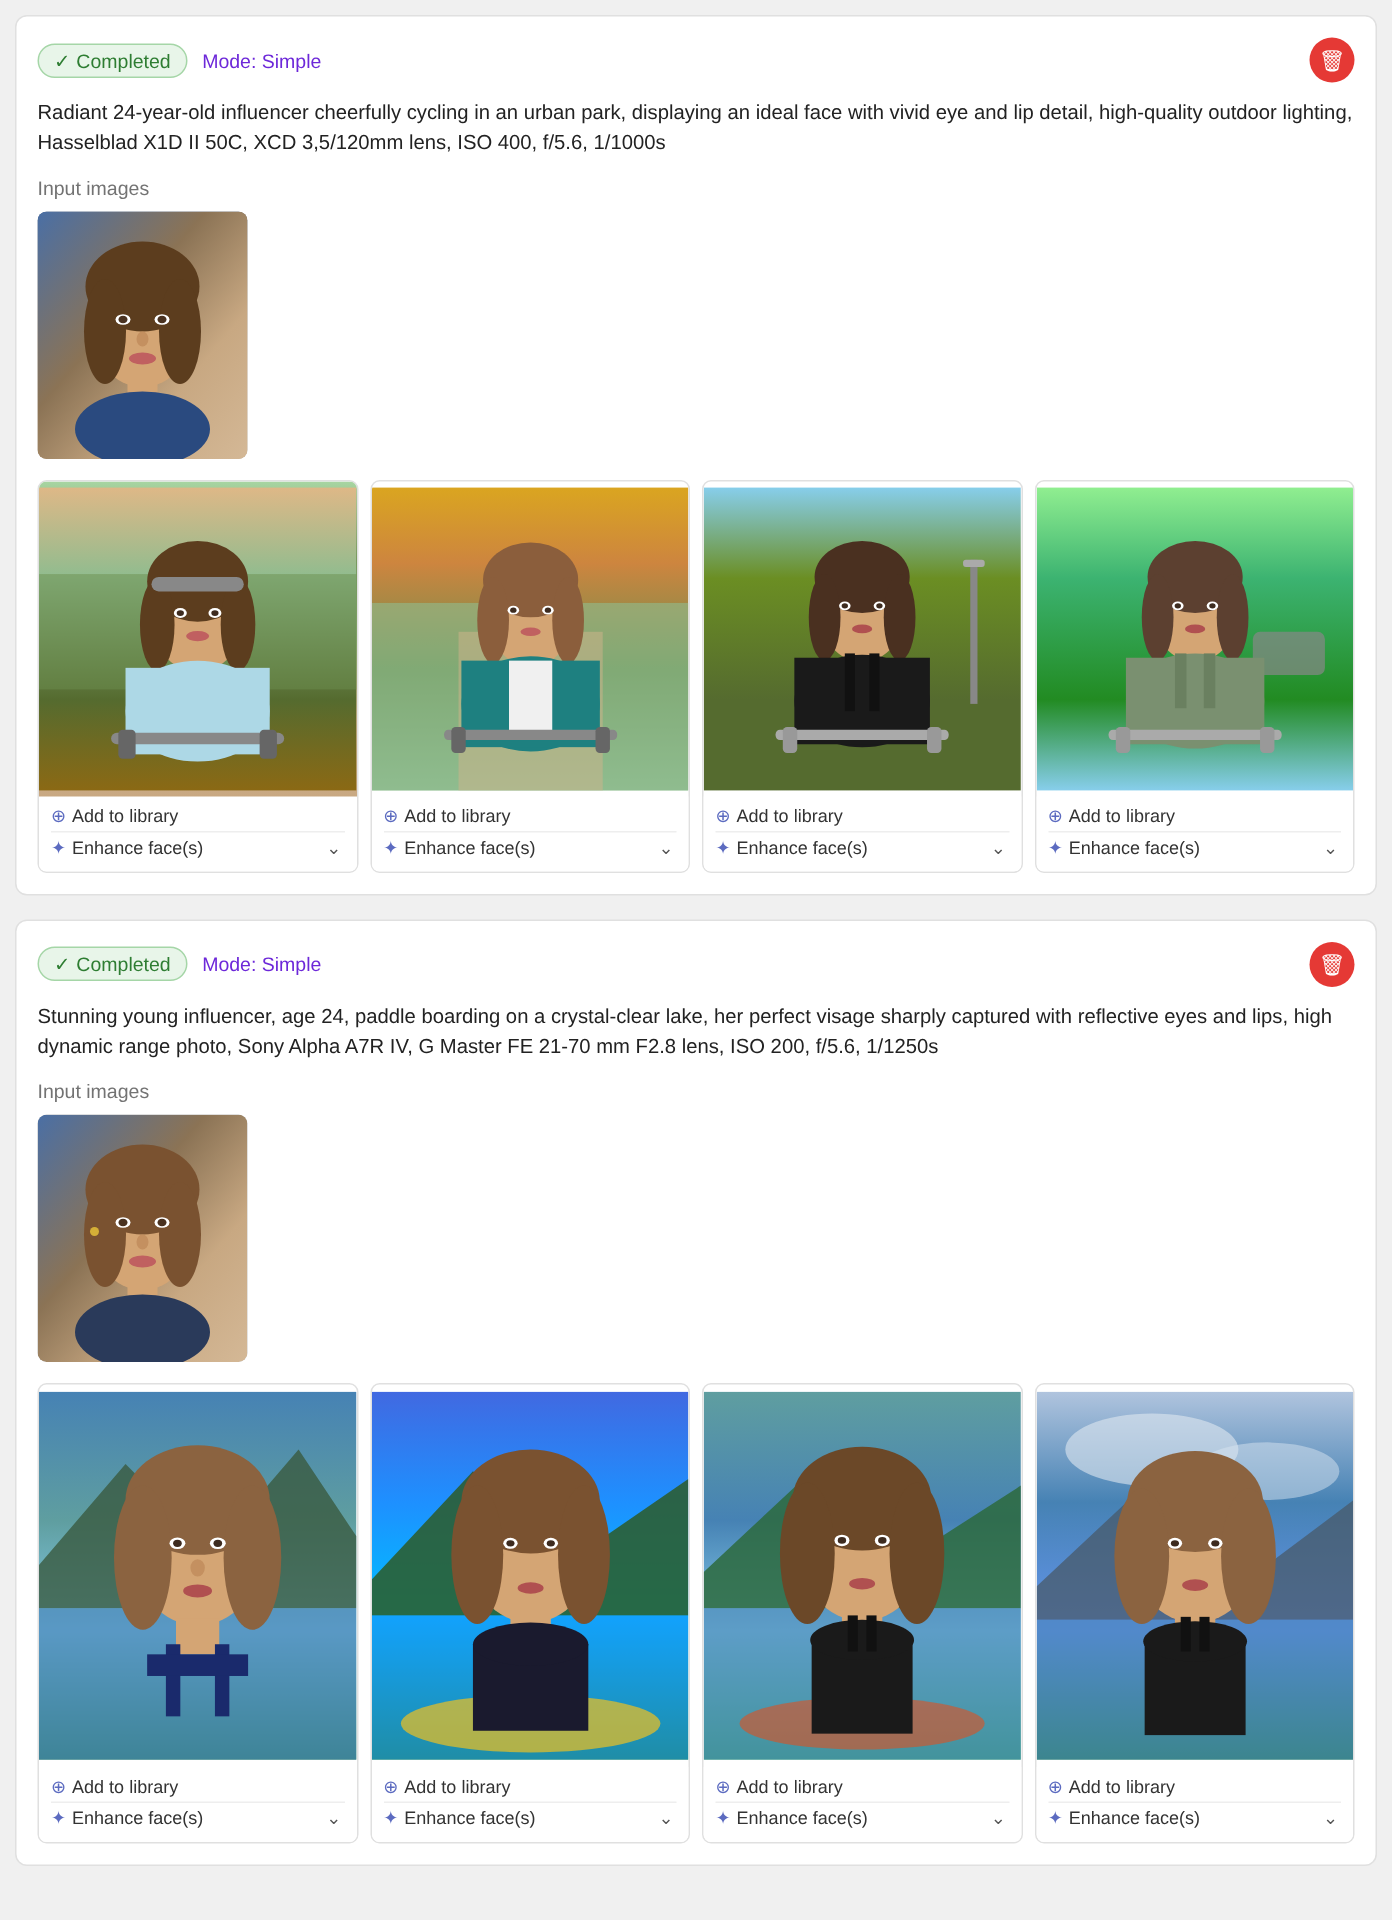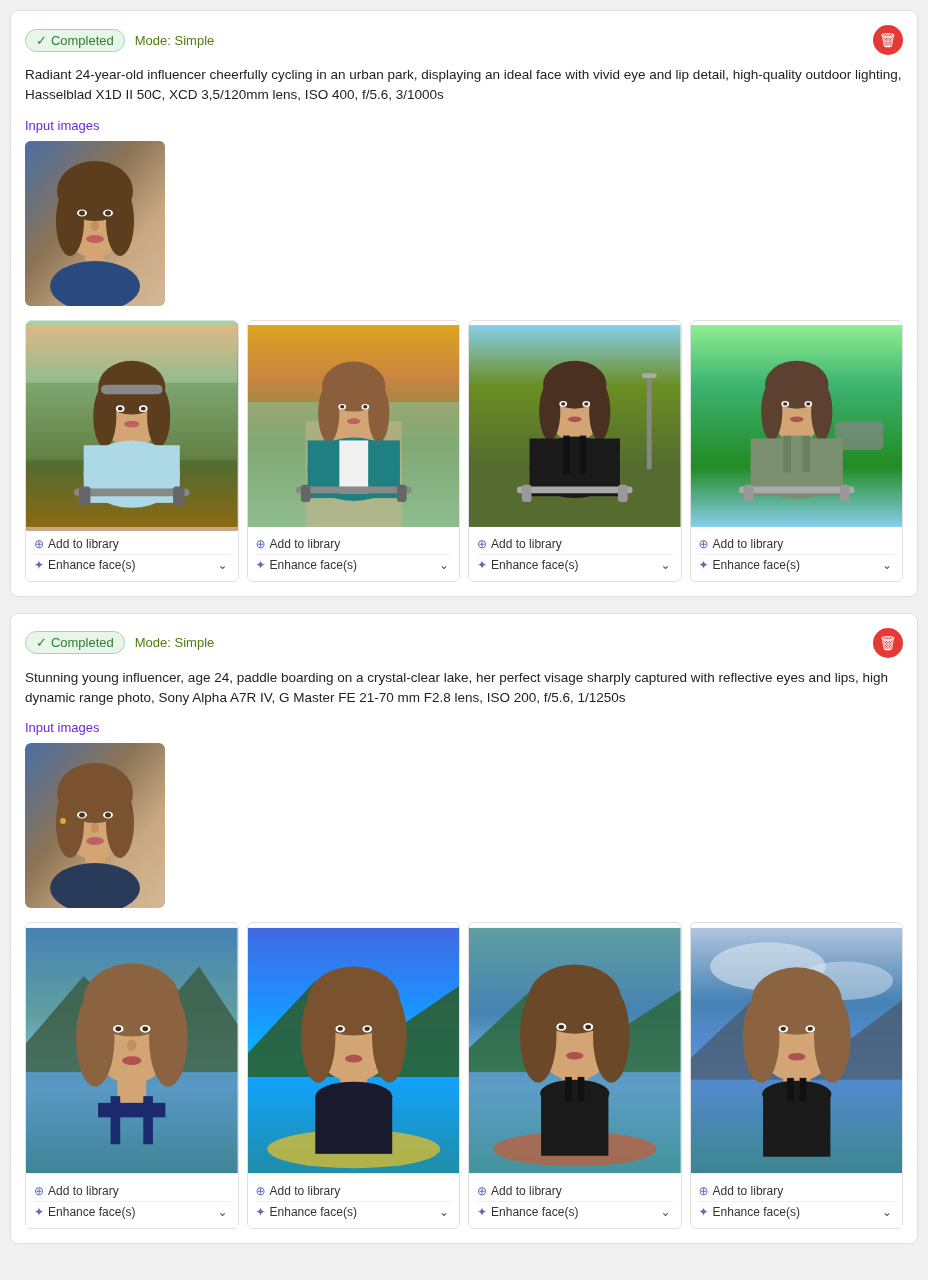--- a/index.html
+++ b/index.html
@@ -39,21 +39,21 @@
       padding: 3px 10px;
       font-size: 13px;
       font-weight: 500;
     }
     .check-icon {
       color: #2e7d32;
       font-size: 13px;
     }
     .mode-badge {
       font-size: 13px;
-      color: #4d7c0f;
+      color: #6d28d9;
     }
     .delete-btn {
       background: #e53935;
       border: none;
       border-radius: 50%;
       width: 30px;
       height: 30px;
       cursor: pointer;
       display: flex;
       align-items: center;
@@ -62,21 +62,21 @@
       font-size: 14px;
     }
     .prompt-text {
       font-size: 13.5px;
       color: #222;
       line-height: 1.5;
       margin-bottom: 12px;
     }
     .section-label {
       font-size: 13px;
-      color: #6d28d9;
+      color: #737373;
       margin-bottom: 8px;
     }
     .input-images {
       display: flex;
       gap: 10px;
       margin-bottom: 14px;
     }
     .input-image-thumb {
       width: 140px;
       height: 165px;
@@ -155,21 +155,21 @@
         <span class="check-icon">✓</span>
         <span>Completed</span>
       </span>
       <span class="mode-badge">Mode: Simple</span>
     </div>
     <button class="delete-btn" title="Delete">
       <span>🗑</span>
     </button>
   </div>
 
-  <p class="prompt-text">Radiant 24-year-old influencer cheerfully cycling in an urban park, displaying an ideal face with vivid eye and lip detail, high-quality outdoor lighting, Hasselblad X1D II 50C, XCD 3,5/120mm lens, ISO 400, f/5.6, 3/1000s</p>
+  <p class="prompt-text">Radiant 24-year-old influencer cheerfully cycling in an urban park, displaying an ideal face with vivid eye and lip detail, high-quality outdoor lighting, Hasselblad X1D II 50C, XCD 3,5/120mm lens, ISO 400, f/5.6, 1/1000s</p>
 
   <div class="section-label">Input images</div>
 
   <div class="input-images">
     <div class="input-image-thumb">
       <div class="img-placeholder input-img-1" style="height:165px; border-radius:6px; position:relative;">
         <svg width="140" height="165" viewBox="0 0 140 165" xmlns="http://www.w3.org/2000/svg" style="position:absolute;top:0;left:0;">
 
           <rect width="140" height="165" fill="url(#grad1)"></rect>
           <defs>

